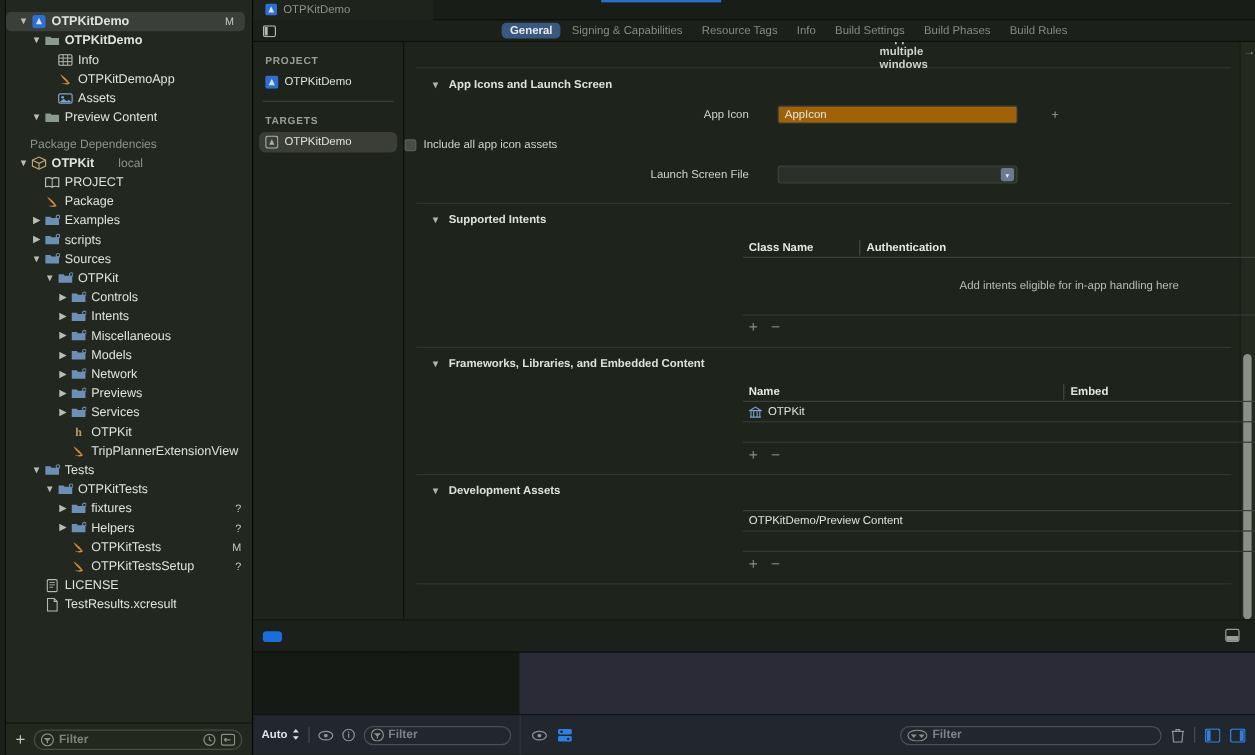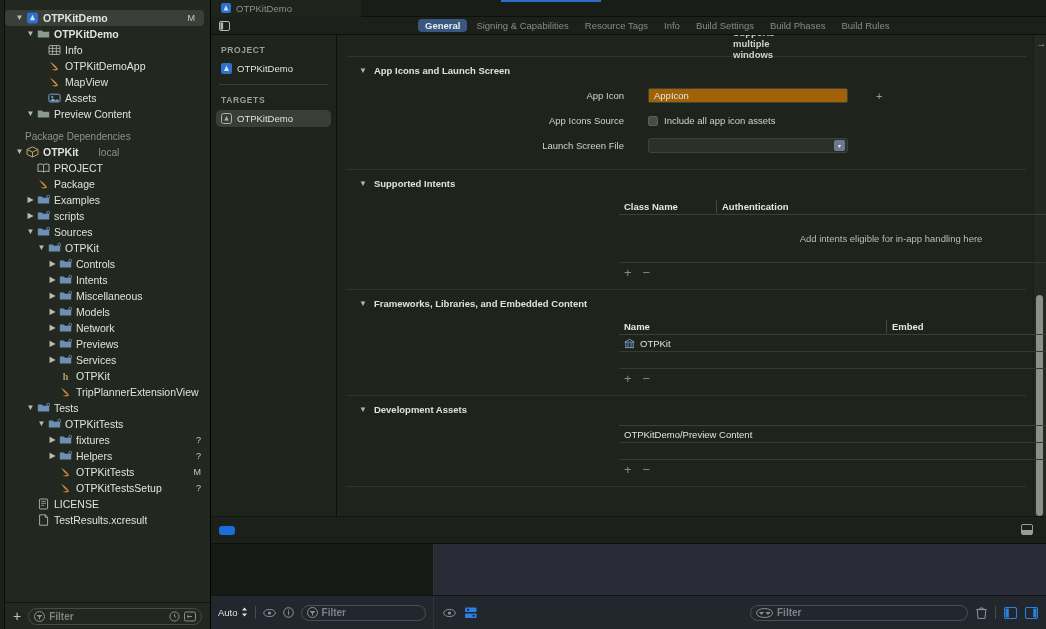--- a/index.html
+++ b/index.html
@@ -338,21 +338,21 @@
     border-top: 1px solid #101318;
     display: flex; align-items: center;
   }
   #bb-left {
     width: 223px; height: 34px;
     display: flex; align-items: center; gap: 7px; padding: 0 7px;
     border-right: 1px solid #31343b;
   }
   .auto-pill {
     display: flex; align-items: flex-start; gap: 3px;
-    font-size: 9.5px; font-weight: normal; color: #dfe3e8;
+    font-size: 9.5px; font-weight: bold; color: #dfe3e8;
   }
   .vsep { width: 1px; height: 13px; background: #474b53; }
   #bb-left .filter-pill { border-color: #4a4e56; color: #7d828a; height: 16px; }
   #bb-mid {
     display: flex; align-items: center; gap: 9px;
     padding: 0 9px;
     flex: 1;
   }
   #bb-right {
     display: flex; align-items: center; gap: 8px;
@@ -406,30 +406,20 @@
         </div>
         <div class="row">
           <span style="flex: 0 0 31px;"></span>
           <span class="disc empty">&nbsp;</span>
           <span class="ico">
             <svg width="13" height="12" viewBox="0 0 13 12">
               <path d="M2.2 1.8 C5.5 4 8.5 6.4 10.2 9.6 C8.6 10.7 5.6 10.7 3.2 9.2 C5.4 9.8 7.3 9.4 8.3 8.8 C6.2 7.4 3.6 4.6 2.2 1.8 Z" fill="#d08a3e"></path>
             </svg>
           </span>
           <span class="lbl">OTPKitDemoApp</span>
-        </div>
-        <div class="row">
-          <span style="flex: 0 0 31px;"></span>
-          <span class="disc empty">&nbsp;</span>
-          <span class="ico">
-            <svg width="13" height="12" viewBox="0 0 13 12">
-              <path d="M2.2 1.8 C5.5 4 8.5 6.4 10.2 9.6 C8.6 10.7 5.6 10.7 3.2 9.2 C5.4 9.8 7.3 9.4 8.3 8.8 C6.2 7.4 3.6 4.6 2.2 1.8 Z" fill="#d08a3e"></path>
-            </svg>
-          </span>
-          <span class="lbl">MapView</span>
         </div>
         <div class="row">
           <span style="flex: 0 0 31px;"></span>
           <span class="disc empty">&nbsp;</span>
           <span class="ico">
             <svg width="13" height="12" viewBox="0 0 13 12">
               <rect x="0.9" y="2.2" width="11.2" height="7.8" rx="1.4" fill="none" stroke="#7fa3cf" stroke-width="1"></rect>
               <circle cx="4.2" cy="5" r="1.1" fill="#7fa3cf"></circle>
               <path d="M1.5 9.2 L5 6.2 L7.6 8.4 L9.2 7.1 L11.5 9.3 Z" fill="#7fa3cf"></path>
             </svg>
@@ -830,21 +820,20 @@
             <span>App Icons and Launch Screen</span>
           </div>
 
           <div class="field-row">
             <div class="field-label">App Icon</div>
             <div class="text-field">AppIcon</div>
             <span class="stepper-plus">+</span>
           </div>
 
           <div class="field-row">
-            <div class="field-label">App Icons Source</div>
             <div class="checkbox-row">
               <span class="checkbox"></span>
               <span>Include all app icon assets</span>
             </div>
           </div>
 
           <div class="field-row">
             <div class="field-label">Launch Screen File</div>
             <div class="popup">
               <span class="popup-arrow">▾</span>

